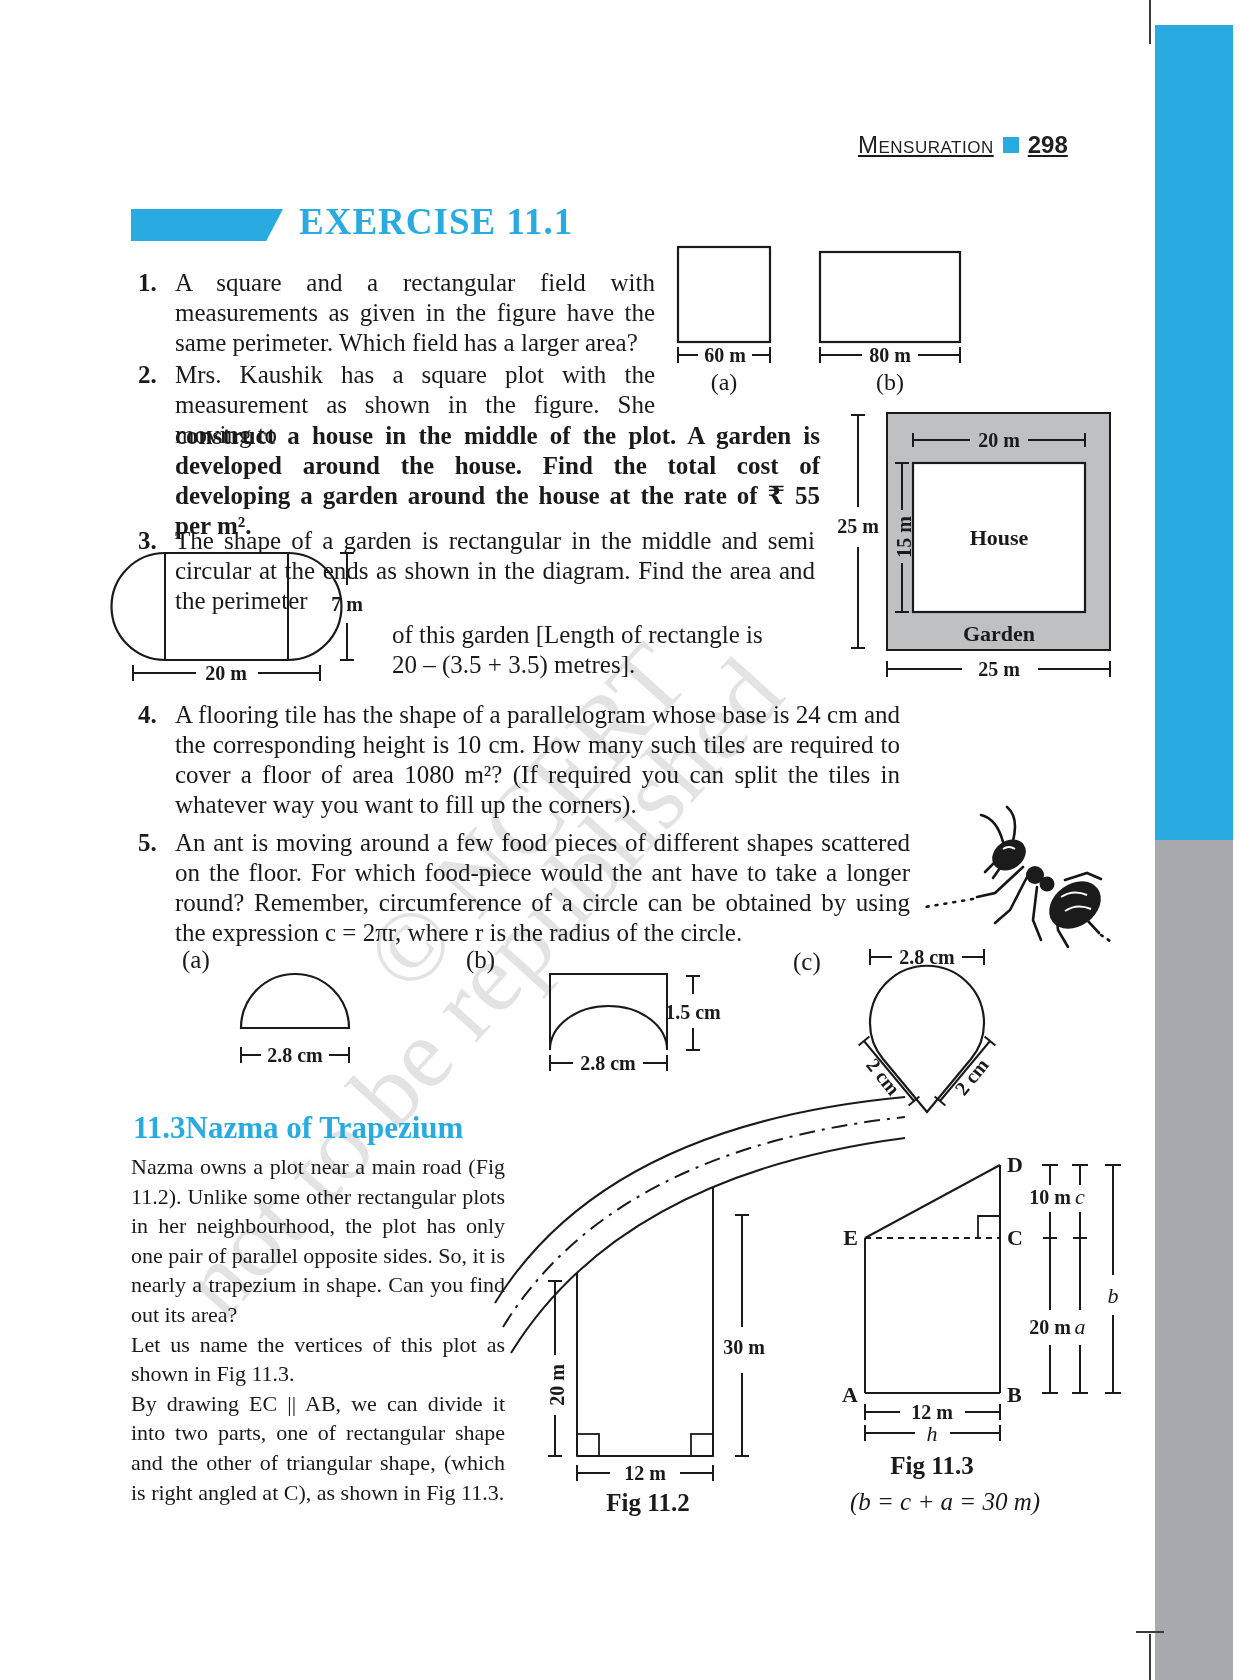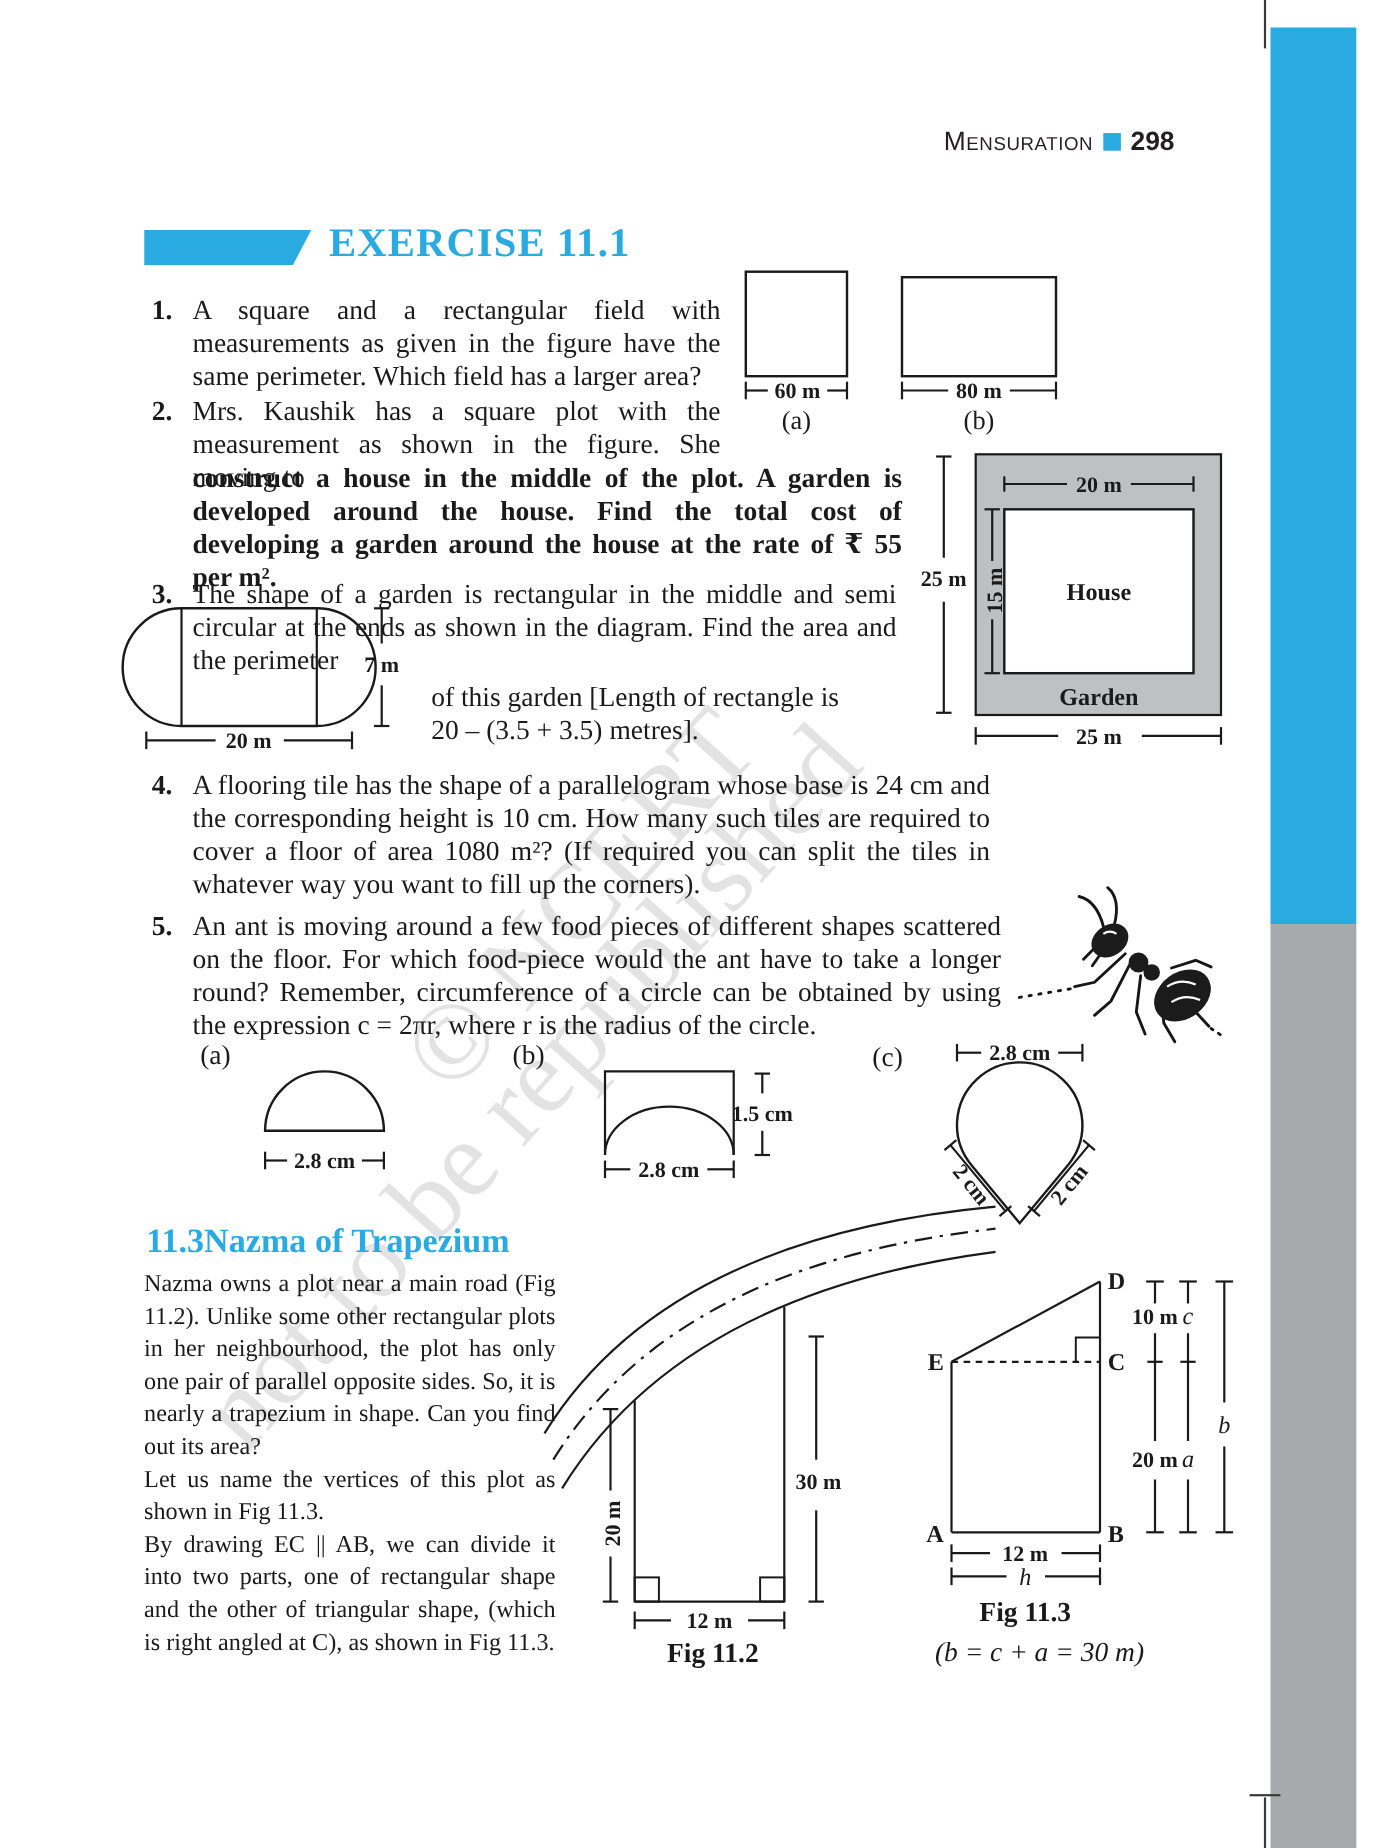--- a/index.html
+++ b/index.html
@@ -2,21 +2,21 @@
 <html><head>
 <meta charset="utf-8">
 <style>
   html,body{margin:0;padding:0;}
   body{width:1260px;height:1680px;background:#ffffff;font-family:"Liberation Serif","DejaVu Serif",serif;color:#1a1a1a;position:relative;overflow:hidden;}
   
   .wm{position:absolute;color:#cdcdcd;opacity:.55;font-size:100px;white-space:nowrap;font-family:"Liberation Serif",serif;z-index:0;}
   .wm1{left:315px;top:760px;transform:rotate(-48deg);}
   .wm2{left:60px;top:930px;transform:rotate(-48deg);}
   
-  .runhead{position:absolute;left:858px;top:115px;display:flex;align-items:center;gap:9px;font-family:"Liberation Sans","DejaVu Sans",sans-serif;z-index:2;}
+  .runhead{position:absolute;left:858px;top:131px;display:flex;align-items:center;gap:9px;font-family:"Liberation Sans","DejaVu Sans",sans-serif;z-index:2;text-decoration:underline;}
   .chap{font-variant:small-caps;font-size:24px;letter-spacing:.5px;color:#231f20;}
   .marker{width:16px;height:16px;background:#29ABE2;display:inline-block;}
   .pgnum{font-size:24px;font-weight:bold;color:#231f20;}
   
   .banner{position:absolute;left:131px;top:209px;width:152px;height:32px;background:#29ABE2;clip-path:polygon(0 0,100% 0,89% 100%,0 100%);z-index:2;}
   .extitle{position:absolute;left:299px;top:200px;font-size:37px;font-weight:bold;color:#29ABE2;letter-spacing:1px;z-index:2;text-align:center;}
   
   .q{position:absolute;left:175px;font-size:25px;line-height:30px;text-align:justify;z-index:2;}
   .qnum{position:absolute;left:-37px;font-weight:bold;}
   .qt1{top:268px;width:480px;}

